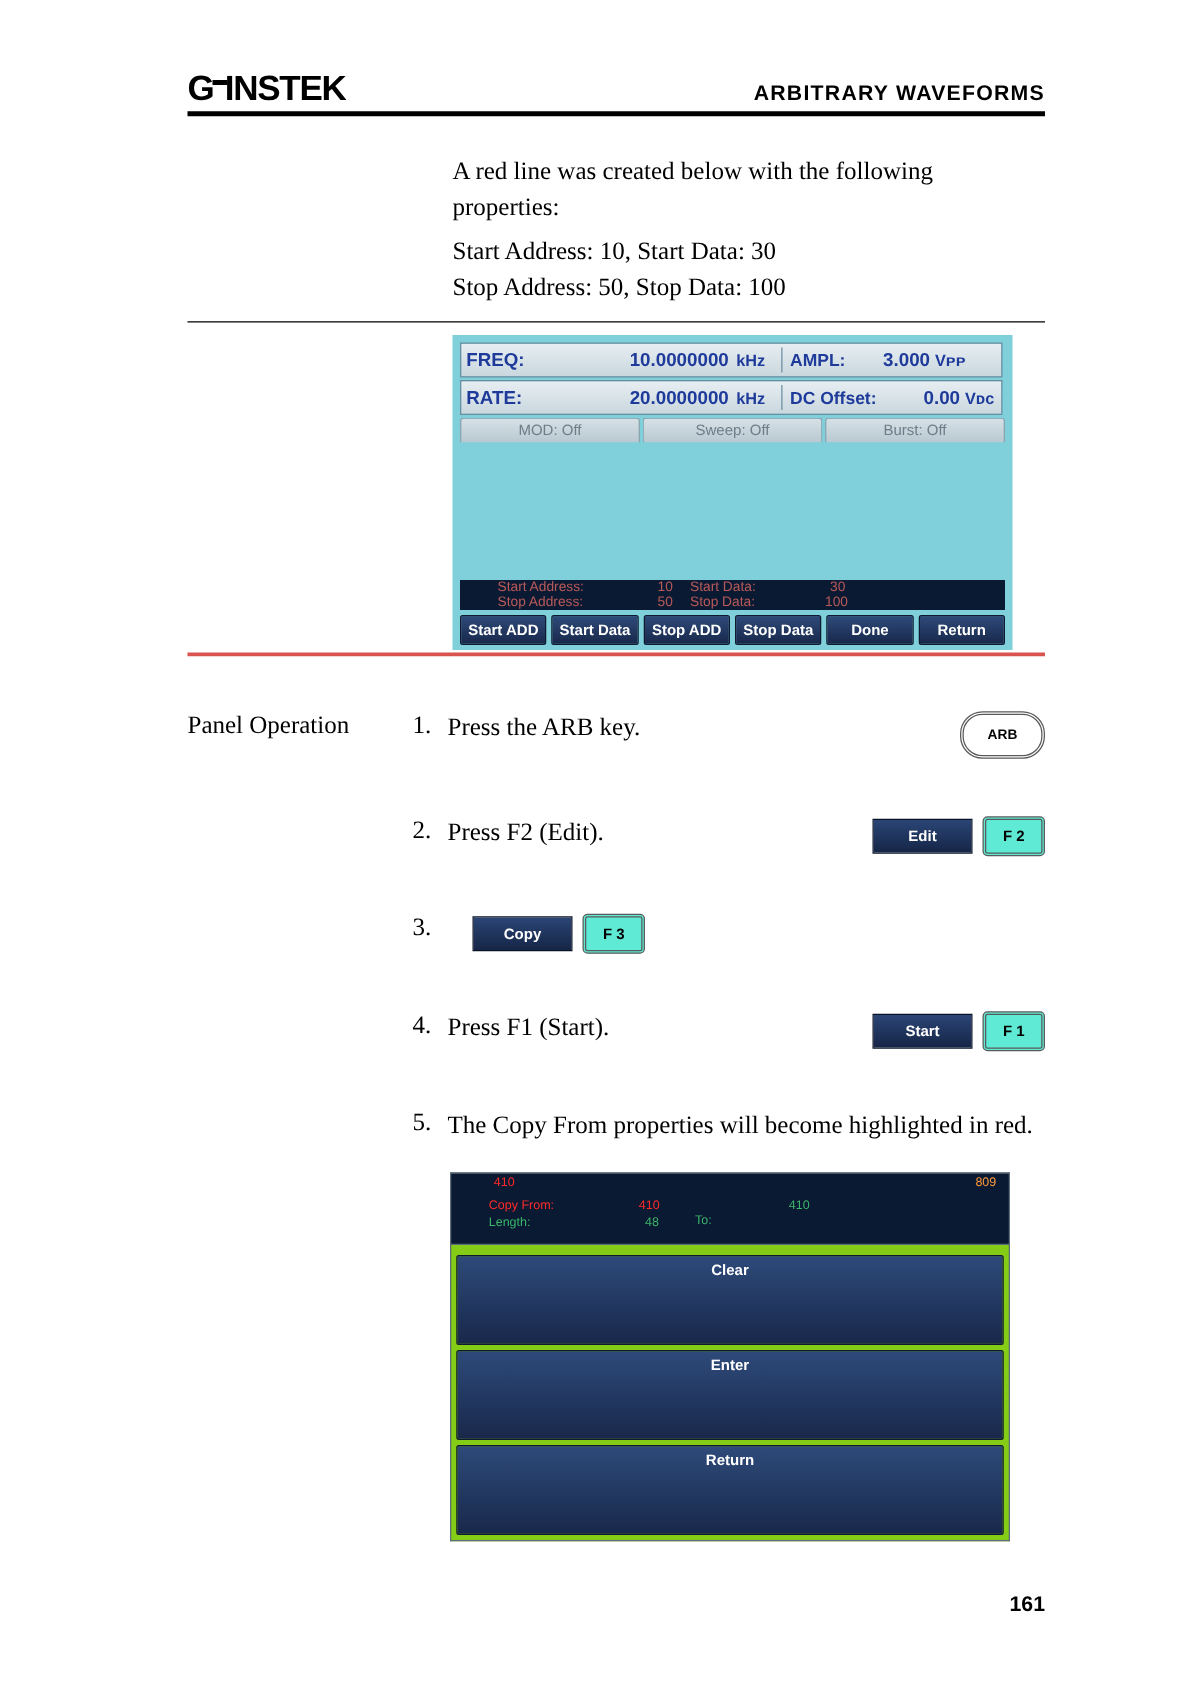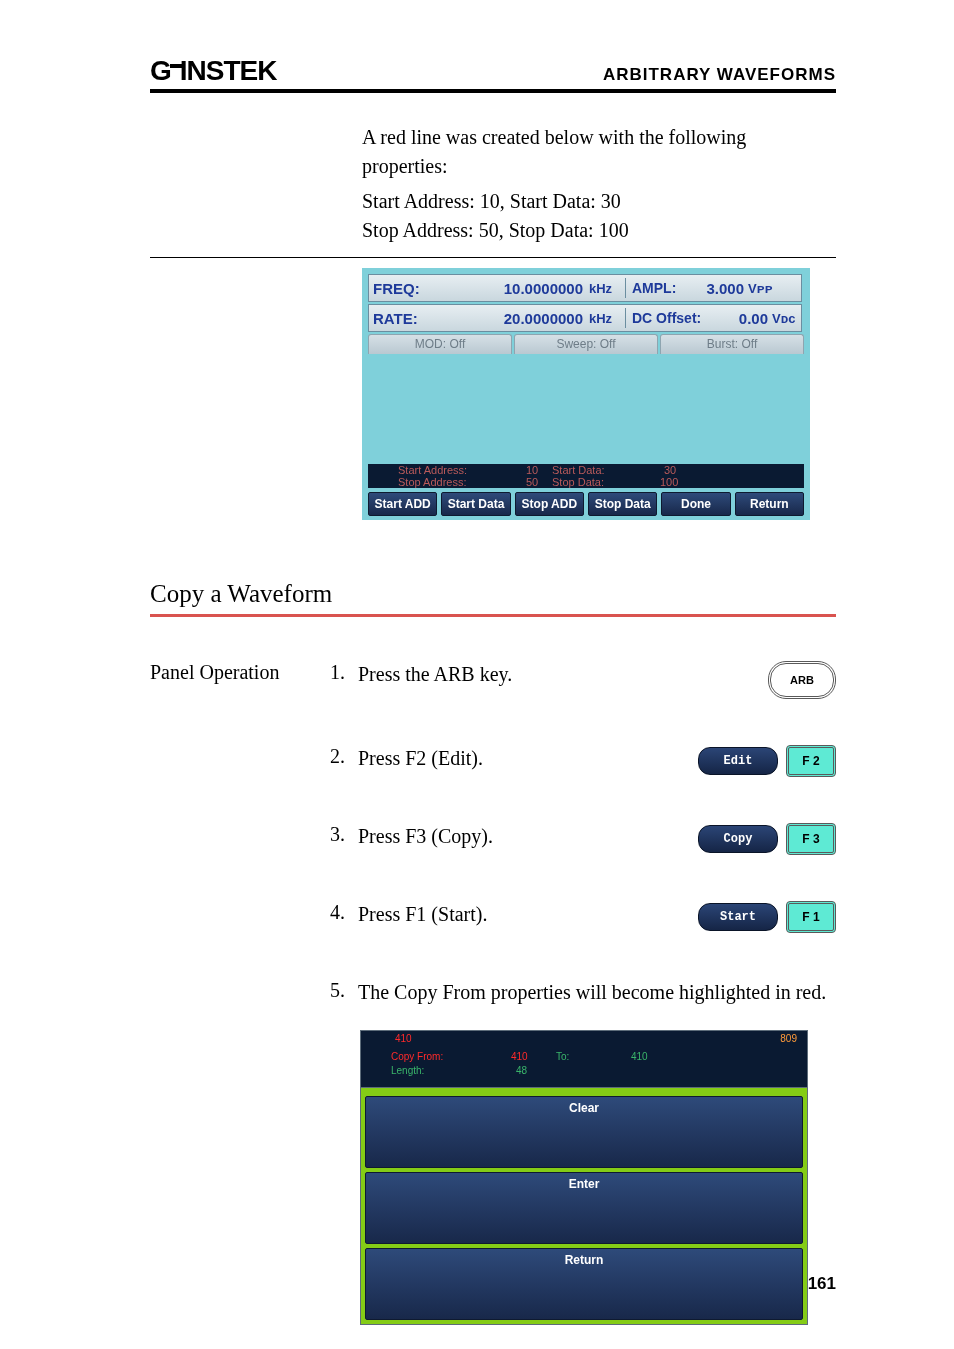--- a/index.html
+++ b/index.html
@@ -144,23 +144,23 @@
     border: 3px double #5a5a5a;
     border-radius: 18px;
     display: flex; align-items: center; justify-content: center;
     font-family: Arial, sans-serif; font-size: 11px; font-weight: 700;
     background: #fff;
   }
   .blue-btn {
     min-width: 62px; height: 26px;
     background: linear-gradient(#2b4576,#152546);
     border: 1px solid #0a1428;
-    border-radius: 12px;
+    border-radius: 0;
     color: #fff;
-    font-family: Liberation Mono, monospace; font-size: 12px; font-weight: 700;
+    font-family: Liberation Sans, sans-serif; font-size: 12px; font-weight: 700;
     display: flex; align-items: center; justify-content: center;
     padding: 0 8px;
   }
   .f-btn {
     min-width: 44px; height: 26px;
     border: 3px double #5a5a5a;
     border-radius: 4px;
     font-family: Arial, sans-serif; font-size: 12px; font-weight: 700;
     display: flex; align-items: center; justify-content: center;
     background: #5eead4;
@@ -248,21 +248,20 @@
     <div class="softkeys">
       <div class="sk">Start ADD</div>
       <div class="sk">Start Data</div>
       <div class="sk">Stop ADD</div>
       <div class="sk">Stop Data</div>
       <div class="sk">Done</div>
       <div class="sk">Return</div>
     </div>
   </div>
 
-  <div class="section-h">Copy a Waveform</div>
   <div class="red-rule"></div>
 
   <div class="steps">
     <div class="panel-op">Panel Operation</div>
     <div class="step-list">
 
       <div class="step">
         <div class="step-num">1.</div>
         <div class="step-text">Press the ARB key.</div>
         <div class="key-group">
@@ -274,21 +273,20 @@
         <div class="step-num">2.</div>
         <div class="step-text">Press F2 (Edit).</div>
         <div class="key-group">
           <div class="blue-btn">Edit</div>
           <div class="f-btn">F 2</div>
         </div>
       </div>
 
       <div class="step">
         <div class="step-num">3.</div>
-        <div class="step-text">Press F3 (Copy).</div>
         <div class="key-group">
           <div class="blue-btn">Copy</div>
           <div class="f-btn">F 3</div>
         </div>
       </div>
 
       <div class="step">
         <div class="step-num">4.</div>
         <div class="step-text">Press F1 (Start).</div>
         <div class="key-group">
@@ -301,21 +299,21 @@
         <div class="step-num">5.</div>
         <div class="step-text">The Copy From properties will become highlighted in red.</div>
       </div>
 
       <div class="screen2">
         <div class="scr2-dark">
           <span class="lbl red" style="left:34px;top:2px;">410</span>
           <span class="lbl" style="right:10px;top:2px;color:#ff9a3a;">809</span>
           <span class="lbl red" style="left:30px;top:20px;">Copy From:</span>
           <span class="lbl red" style="left:150px;top:20px;">410</span>
-          <span class="lbl" style="left:195px;top:20px;">To:</span>
+          <span class="lbl" style="left:195px;top:32px;">To:</span>
           <span class="lbl" style="left:270px;top:20px;">410</span>
           <span class="lbl" style="left:30px;top:34px;text-align:right;">Length:</span>
           <span class="lbl" style="left:155px;top:34px;">48</span>
         </div>
         <div class="scr2-keys">
           <div class="spacer"></div>
           <div class="sk" style="flex:0 0 70px;">Clear</div>
           <div class="sk" style="flex:0 0 70px;">Enter</div>
           <div class="sk" style="flex:0 0 70px;">Return</div>
         </div>

